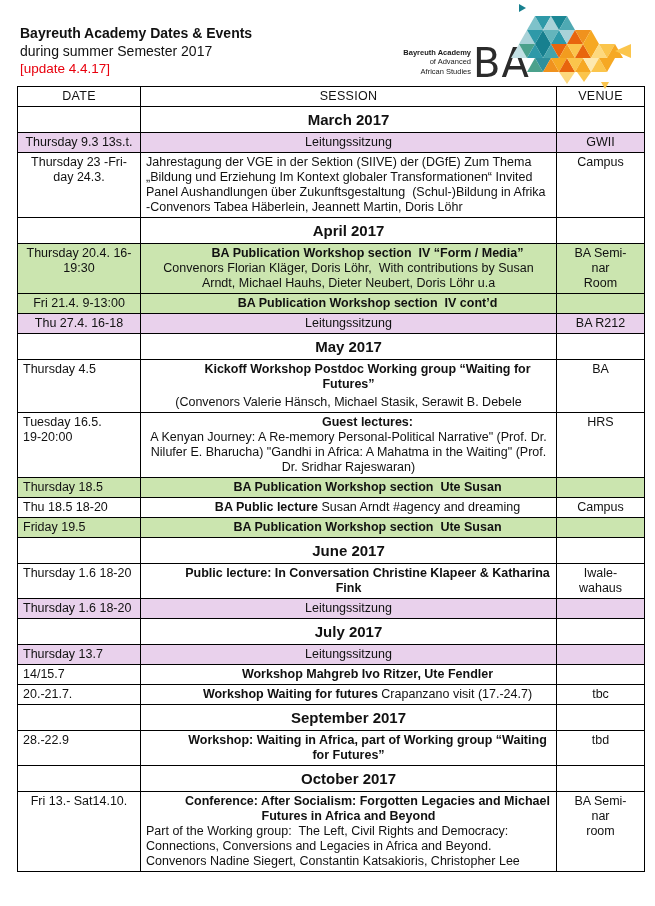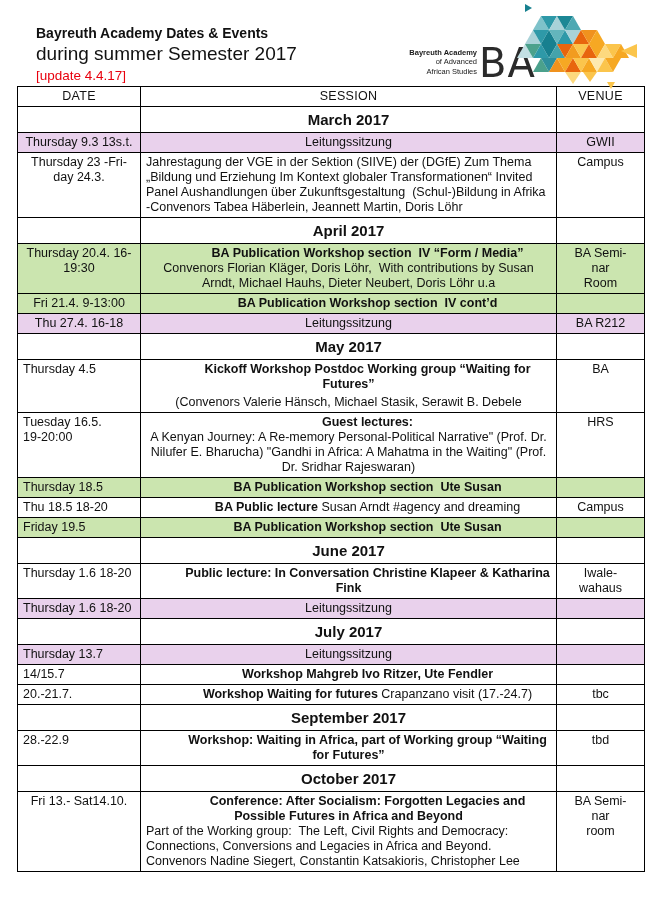--- a/index.html
+++ b/index.html
@@ -2,27 +2,27 @@
 <html style="--purple: #e9d1ec; --green: #cbe5af; --red: #e8000d;"><head>
 <meta charset="utf-8">
 <style>
   * { margin:0; padding:0; box-sizing:border-box; }
   html,body { background:#ffffff; }
   body {
     width:655px; height:906px; overflow:hidden; position:relative;
     font-family:"Liberation Sans", sans-serif; color:#111;
   }
   
-  .page-header { position:relative; height:86px;margin-left:16px; }
+  .page-header { position:relative; height:86px; }
   .title-block { position:absolute; left:20px; top:24px; }
   .doc-title { font-size:14px; font-weight:bold; line-height:1.3; }
-  .doc-subtitle { font-size:19px; line-height:1.3; }
+  .doc-subtitle { font-size:14px; line-height:1.3; }
   .doc-update { font-size:13.5px; line-height:1.3; color:var(--red,#e8000d); }
   
-  .logo { position:absolute; right:14px; top:2px; width:262px; height:92px; }
+  .logo { position:absolute; right:20px; top:2px; width:262px; height:92px; }
   .logo-text { position:absolute; left:0; bottom:18px; width:98px; text-align:right; font-size:7.5px; line-height:1.25; color:#1a1a1a; }
   .logo-text .l1 { font-weight:bold; }
   .logo-monogram { position:absolute; left:100px; bottom:8px; font-size:40px; font-weight:400; letter-spacing:1px; color:#2b2b2b; font-family:"DejaVu Sans", sans-serif; }
   .logo-mosaic { position:absolute; right:0; top:0; }
   
   table.events { border-collapse:collapse; margin-left:17px; width:627px; table-layout:fixed; }
   .events td, .events th { border:1.5px solid #000; padding:2px 5px; font-size:12.5px; line-height:15px; vertical-align:top; }
   col.c-date { width:123px; }
   col.c-session { width:416px; }
   col.c-venue { width:88px; }
@@ -266,21 +266,21 @@
         <td class="venue-cell">tbd</td>
       </tr>
       <tr>
         <td></td>
         <td class="month-label-cell">October 2017</td>
         <td></td>
       </tr>
       <tr>
         <td class="date-cell align-center">Fri 13.- Sat14.10.</td>
         <td class="session-cell">
-          <div class="line"><span class="b">Conference: After Socialism: Forgotten Legacies and Possible Futures in Africa and Beyond</span></div>
+          <div class="line"><span class="b">Conference: After Socialism: Forgotten Legacies and Michael Futures in Africa and Beyond</span></div>
           <div class="line align-left"><span>Part of the Working group:  The Left, Civil Rights and Democracy: Connections, Conversions and Legacies in Africa and Beyond. Convenors Nadine Siegert, Constantin Katsakioris, Christopher Lee</span></div>
         </td>
         <td class="venue-cell">BA Semi-
 nar
 room</td>
       </tr>
     </tbody>
 </table>
 
 </body></html>

